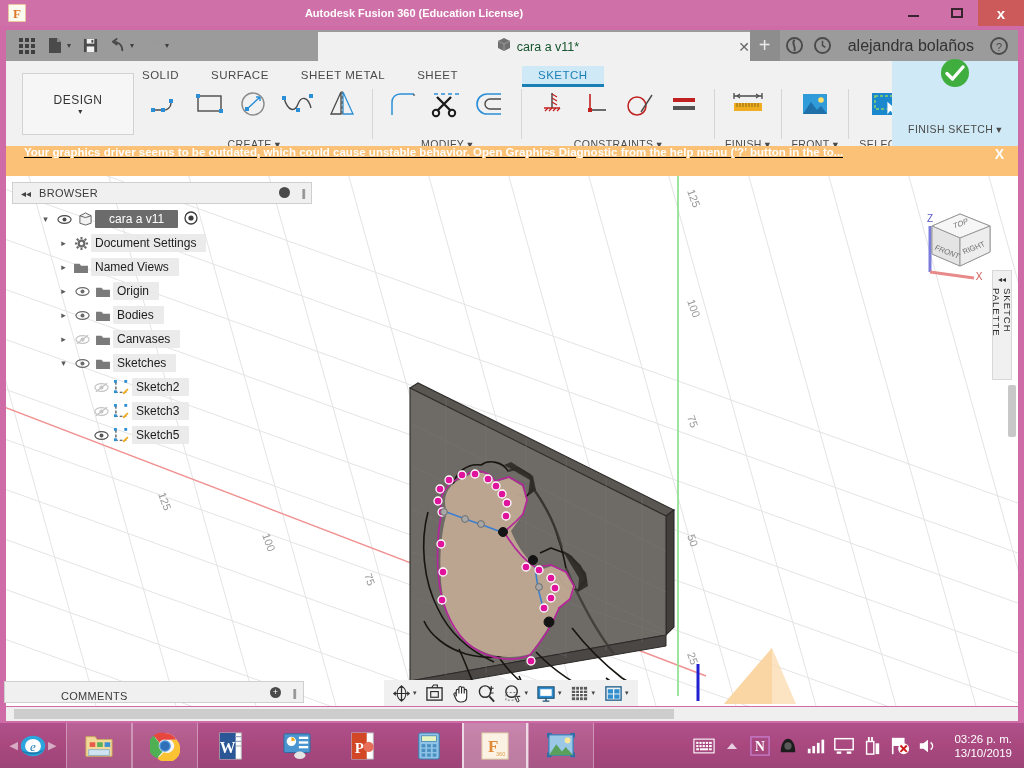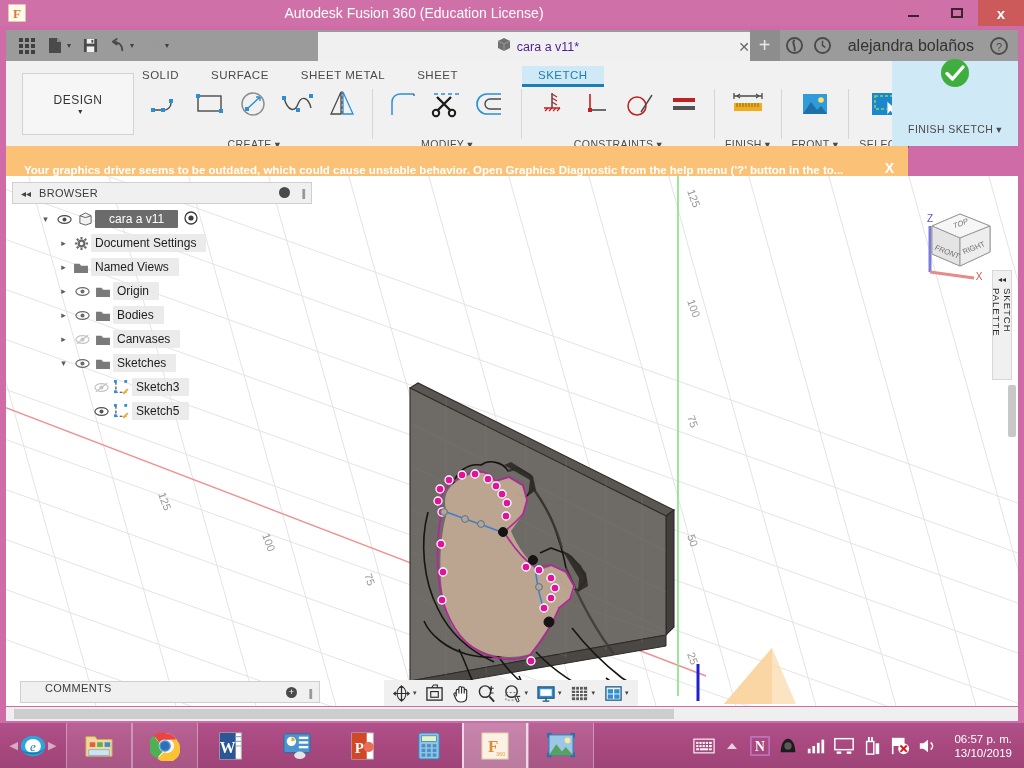--- a/index.html
+++ b/index.html
@@ -10,21 +10,21 @@
     -webkit-font-smoothing: antialiased;
   }
   #app { position:relative; width:1024px; height:768px; }
 
   
   .win-frame { position:absolute; left:0; top:0; width:1024px; height:723px;
     background:#cf6ba6; }
   .titlebar { position:absolute; left:0; top:0; width:1024px; height:26px;
     background:#d070a8; }
   .title-text { position:absolute; left:0; top:0; width:828px; height:26px;
-    line-height:26px; text-align:center; color:#ffffff; font-size:14px; }
+    line-height:26px; text-align:center; color:#ffffff; font-size:11px;font-weight:bold; }
   .app-logo { position:absolute; left:8px; top:4px; width:18px; height:18px;
     background:#fdfbf0; border:1px solid #e8c7a0; border-radius:1px;
     color:#e07a2a; font-size:13px; font-weight:bold; line-height:17px; text-align:center;
     font-family:"Liberation Serif", serif; }
   .win-btns { position:absolute; right:0; top:0; height:26px; display:flex; }
   .win-btn { width:43px; height:26px; display:flex; align-items:center;
     justify-content:center; color:#fff; font-size:13px; }
   .win-btn.close { background:#cc5a5a; width:46px; }
   .win-btn .min-glyph { width:11px; height:2px; background:#3a2430; margin-top:6px;}
   .win-btn .max-glyph { width:12px; height:10px; border:2px solid #3a2430;}
@@ -38,21 +38,21 @@
   .qat-btn { width:26px; height:26px; display:flex; align-items:center;
     justify-content:center; color:#3f3f3f; }
   .qat-caret { font-size:8px; color:#3f3f3f; margin-left:-3px; margin-right:4px;}
   .grid9 { display:grid; grid-template-columns:repeat(3,4px); grid-template-rows:repeat(3,4px);
     gap:2px; }
   .grid9 i { background:#3f3f3f; display:block; width:4px; height:4px; }
 
   .doc-tab { position:absolute; left:312px; top:2px; width:440px; height:29px;
     background:#f0f0f0; display:flex; align-items:center; justify-content:center; }
   .doc-tab .cube-ic { margin-right:6px; }
-  .doc-tab .name { font-size:12.5px; color:#4c1d95; }
+  .doc-tab .name { font-size:12.5px; color:#14532d; }
   .doc-tab .tabclose { position:absolute; right:8px; top:7px; font-size:14px;
     color:#666; }
   .qat-right { position:absolute; right:0; top:0; height:31px; display:flex;
     align-items:center; gap:2px; padding-right:6px; }
   .plus-tab { width:30px; height:31px; background:#8d8d8d; color:#e9e9e9;
     font-size:20px; display:flex; align-items:center; justify-content:center; }
   .ic-round { width:26px; height:26px; display:flex; align-items:center;
     justify-content:center; color:#4a4a4a; }
   .username { font-size:16px; color:#333; padding:0 10px; }
 
@@ -74,22 +74,22 @@
   .rgroup-label { font-size:10.5px; color:#4a4a4a; letter-spacing:.4px;margin-top:15px; }
   .ricon { width:40px; height:38px; display:flex; align-items:center;
     justify-content:center; }
   .rsep { width:1px; height:50px; background:#d6d6d6; margin:0 6px; align-self:center;}
   .finish-grp { background:#cfe9f6; height:85px; position:absolute; right:0; top:0;
     width:126px; display:flex; flex-direction:column; align-items:center;
     justify-content:center; padding-bottom:17px;gap:28px;}
   .finish-grp .rgroup-label { margin-top:5px; }
 
   
-  .warn-bar { position:absolute; left:6px; top:146px; width:902px; height:30px;
-    background:#fbc277; display:flex; align-items:flex-end; }
+  .warn-bar { position:absolute; left:6px; top:146px; width:1012px; height:30px;
+    background:#fbc277; display:flex; align-items:flex-start;text-decoration:underline; }
   .warn-text { color:#ffffff; font-size:11.5px; font-weight:bold; padding-left:18px;
     white-space:nowrap; overflow:hidden; }
   .warn-close { position:absolute; right:14px; color:#fff; font-size:14px;
     font-weight:bold; }
 
   
   .viewport { position:absolute; left:6px; top:176px; width:1012px; height:530px;
     background:#ffffff; overflow:hidden; }
   .vp-svg { position:absolute; left:0; top:0; }
 
@@ -106,22 +106,22 @@
   .tree { margin-top:3px; }
   .trow { height:24px; display:flex; align-items:center; font-size:12px;
     color:#1c1c1c; }
   .arrow { width:15px; text-align:center; color:#5a5a5a; font-size:9px; }
   .eye { width:22px; display:flex; justify-content:center; align-items:center; }
   .folder { width:20px; display:flex; justify-content:center; align-items:center;}
   .tlabel { background:rgba(232,232,232,.85); padding:2px 10px 2px 4px; border-radius:1px;}
   .trow.root .tlabel { background:#6b6b6b; color:#fff; padding:2px 14px; }
 
   
-  .comments { position:absolute; left:20px; top:681px; width:300px; height:22px;
-    background:#f0f0f0; border:1px solid #cfcfcf; display:flex; align-items:flex-start; }
+  .comments { position:absolute; left:4px; top:681px; width:300px; height:22px;
+    background:#f0f0f0; border:1px solid #cfcfcf; display:flex; align-items:flex-end;padding-left:32px; }
   .comments .ctitle { font-size:11px; color:#3b3b3b; padding-left:24px; letter-spacing:.3px;}
   .comments .plus { position:absolute; right:22px; top:5px; width:11px; height:11px;
     border-radius:50%; background:#4a4a4a; color:#fff; font-size:9px; line-height:11px;
     text-align:center; }
   .comments .griphandle{ position:absolute; right:8px; top:5px; font-size:11px;
      color:#888; letter-spacing:-2px;}
 
   
   .navbar { position:absolute; left:384px; top:680px; height:26px;
     background:#f0f0f0; display:flex; align-items:center; padding:0 4px; }
@@ -820,20 +820,39 @@
           </span>
           <span class="folder">
             <svg width="16" height="13" viewBox="0 0 17 14">
                 <path d="M1 3 L7 3 L8.5 5 L16 5 L16 13 L1 13 Z" fill="#7a7a7a"></path>
               </svg>
           </span>
           <span class="tlabel">Sketches</span>
         </div>
 
 
+        <div class="trow" style="padding-left:78px">
+          <span class="eye">
+            <svg width="15" height="11" viewBox="0 0 16 11">
+                <ellipse cx="8" cy="5.5" rx="7" ry="4.2" fill="none" stroke="#c4c4c4" stroke-width="1.3"></ellipse>
+                <circle cx="8" cy="5.5" r="2.1" fill="#c4c4c4"></circle>
+              <path d="M2 10 L14 1" stroke="#c4c4c4" stroke-width="1.3"></path>
+              </svg>
+          </span>
+          <span class="folder">
+            <svg width="16" height="15" viewBox="0 0 17 16">
+                <path d="M2 2 L2 13 L13 13" fill="none" stroke="#3c3c3c" stroke-width="1.2" stroke-dasharray="3 2"></path>
+              <rect x="0" y="0" width="3" height="3" fill="#2b8fd8"></rect>
+              <rect x="0" y="11" width="3" height="3" fill="#2b8fd8"></rect>
+              <rect x="11" y="0" width="3" height="3" fill="#2b8fd8"></rect>
+              <path d="M9 14 L14 9 L15.5 10.5 L10.5 15.5 Z" fill="#f0ad21"></path>
+              </svg>
+          </span>
+          <span class="tlabel">Sketch2</span>
+        </div>
 
         <div class="trow" style="padding-left:78px">
           <span class="eye">
             <svg width="15" height="11" viewBox="0 0 16 11">
                 <ellipse cx="8" cy="5.5" rx="7" ry="4.2" fill="none" stroke="#c4c4c4" stroke-width="1.3"></ellipse>
                 <circle cx="8" cy="5.5" r="2.1" fill="#c4c4c4"></circle>
               <path d="M2 10 L14 1" stroke="#c4c4c4" stroke-width="1.3"></path>
               </svg>
           </span>
           <span class="folder">
@@ -1159,19 +1178,19 @@
           <path d="M11.5 10.5 L18.5 17.5 M18.5 10.5 L11.5 17.5" stroke="#cc2020" stroke-width="2.2"></path>
         </svg>
       </span>
       <span class="tray-ic">
         <svg width="20" height="18" viewBox="0 0 22 18">
           <path d="M2 6 L6 6 L11 2 L11 16 L6 12 L2 12 Z" fill="#ffffff"></path>
           <path d="M14 5 C17 8 17 10 14 13" stroke="#ffffff" stroke-width="1.6" fill="none"></path>
         </svg>
       </span>
       <div class="clock">
-        <div>06:57 p. m.</div>
+        <div>03:26 p. m.</div>
         <div>13/10/2019</div>
       </div>
     </div>
   </div>
 
 </div>
 
 </body></html>

